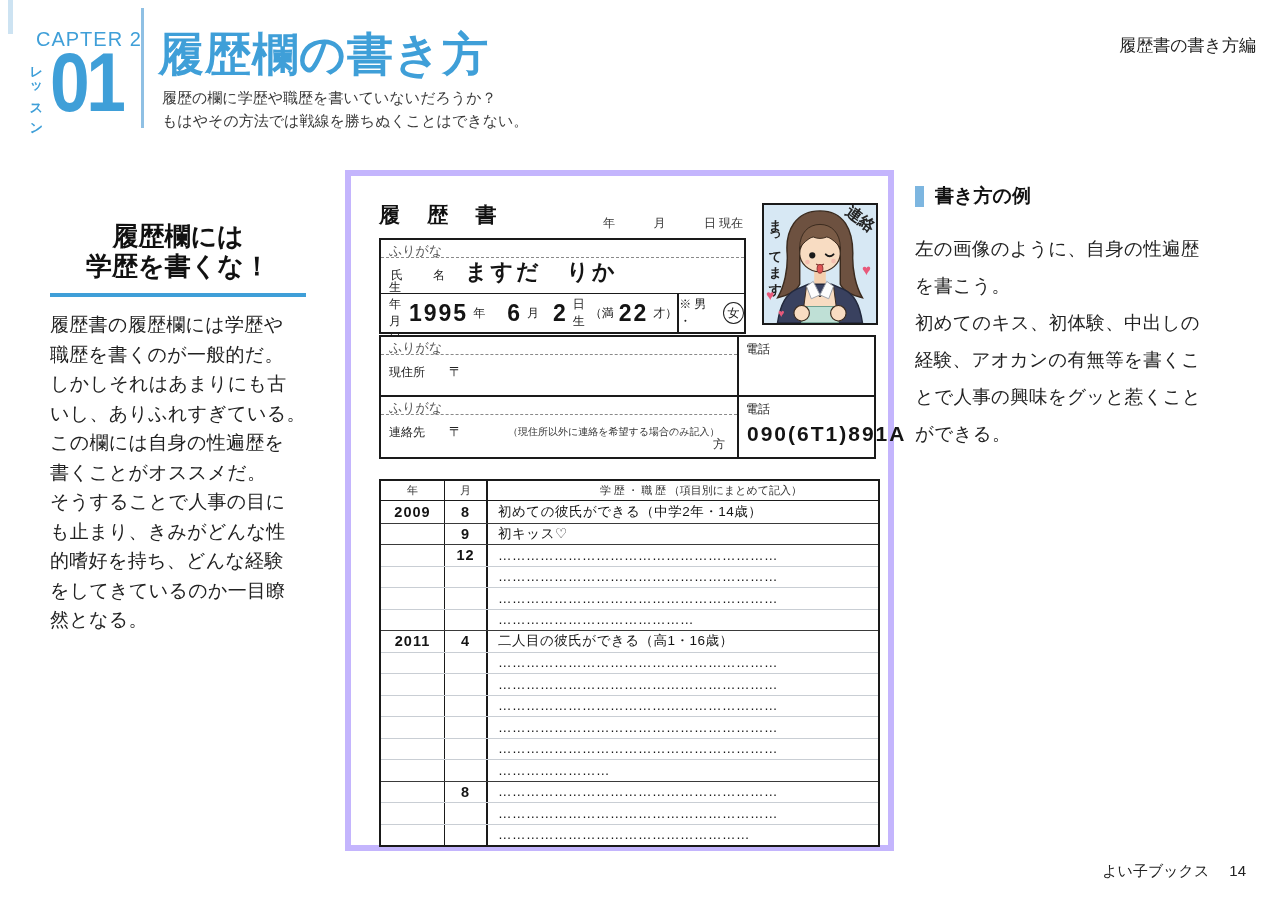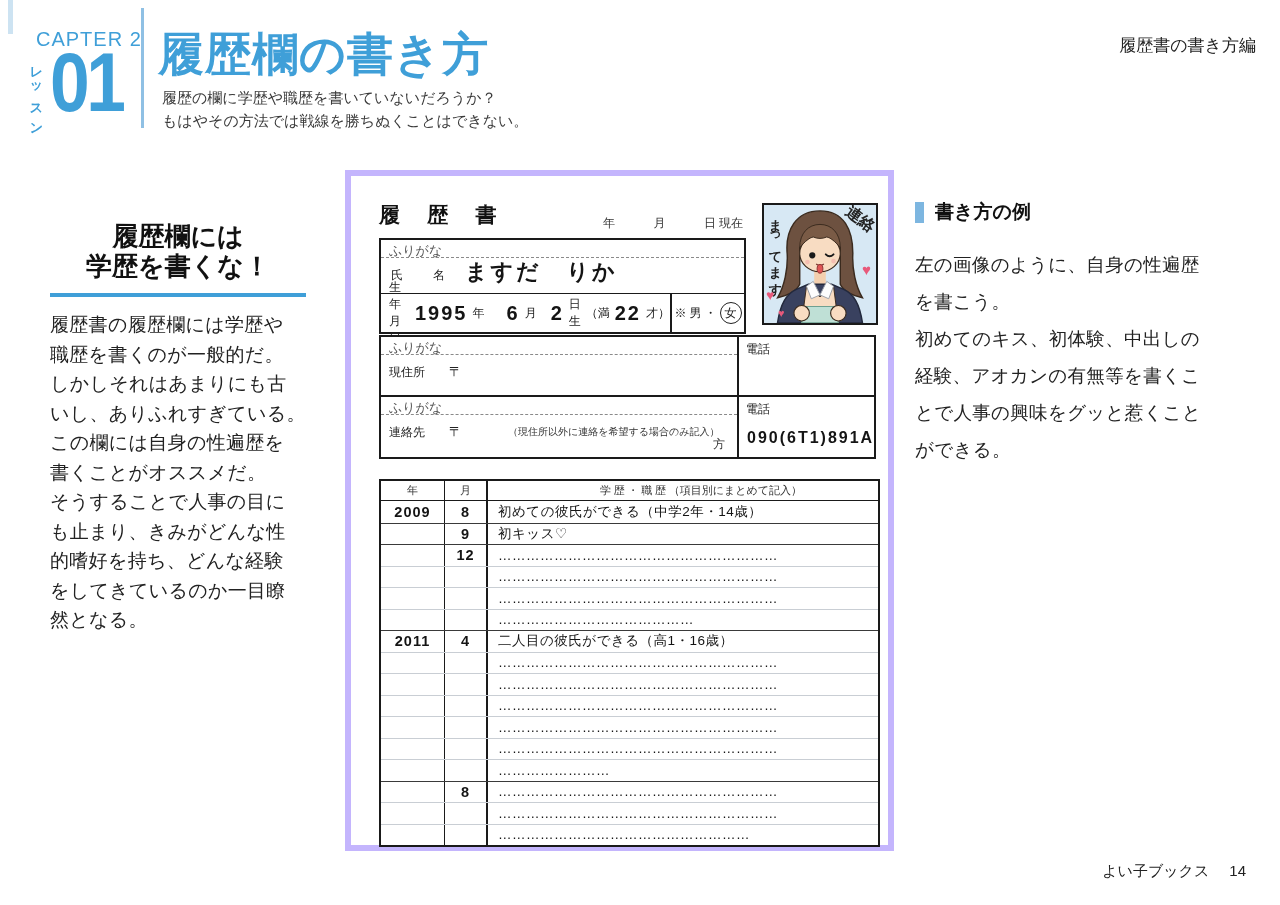--- a/index.html
+++ b/index.html
@@ -18,21 +18,21 @@
   .edition { position:absolute; right:24px; top:34px; font-size:17px; color:#222; }
 
   
   .leftcol { position:absolute; left:50px; top:186px; width:256px;margin-top:35px; }
   .leftcol .lh { font-size:26px; font-weight:800; line-height:30px; text-align:center; color:#111; white-space:pre-line; }
   .leftcol .lh-rule { height:4px; background:var(--accent); margin-top:12px; }
   .leftcol .lbody { margin-top:13px; font-size:19px; line-height:29.5px; color:#222; white-space:pre-line; letter-spacing:.3px; }
 
   
   .rightcol { position:absolute; left:915px; top:183px; width:345px; }
-  .rightcol .rh { display:flex; align-items:center; gap:11px;margin-top:16px; }
+  .rightcol .rh { display:flex; align-items:center; gap:11px; }
   .rightcol .rh-bar { width:9px; height:21px; background:#7db6e0; }
   .rightcol .rh-label { font-size:19px; font-weight:800; color:#111; }
   .rightcol .rbody { margin-top:21px; font-size:18.5px; line-height:37px; color:#222; white-space:pre-line; letter-spacing:.3px; }
 
   
   .footer { position:absolute; right:34px; top:862px; font-size:15px; color:#222; }
   .footer .pgnum { margin-left:20px; }
 
   
   .example-box { position:absolute; left:345px; top:170px; width:549px; height:681px; border:6px solid #c4b5fd; background:#fff; }
@@ -54,37 +54,37 @@
   .hw { color:#141414; letter-spacing:1px; }
 
   .ptable { position:absolute; left:28px; top:62px; width:367px; border:2px solid #1a1a1a; background:#fff; }
   .name-row { position:relative; height:54px; border-bottom:1px solid #1a1a1a; }
   .furigana { position:absolute; left:8px; top:2px; }
   .furigana-line { position:absolute; left:0; right:0; top:17px; border-top:1px dashed #8a8a8a; }
   .name-label { position:absolute; left:10px; bottom:9px; letter-spacing:2px; }
   .name-value { position:absolute; left:84px; bottom:6px; font-size:22px; font-weight:600; letter-spacing:3px; }
   .birth-row { display:flex; height:38px; }
   .birth-left { flex:1; display:flex; align-items:center; padding-left:8px; }
-  .birth-left .v { font-size:20px; font-weight:700; letter-spacing:2px; }
+  .birth-left .v { font-size:23px; font-weight:700; letter-spacing:2px; }
   .birth-left .g1 { margin-left:8px; } .birth-left .g2 { margin-left:22px; } .birth-left .g3 { margin-left:14px; }
   .birth-left .gl { margin-left:5px; }
   .sex-cell { width:74px; border-left:2px solid #1a1a1a; display:flex; align-items:center; justify-content:center; gap:3px; font-size:12px; color:#222; }
   .circled { display:inline-flex; align-items:center; justify-content:center; width:22px; height:22px; border:1.5px solid #222; border-radius:50%; font-size:12px; }
 
   .atable { position:absolute; left:28px; top:159px; width:497px; border:2px solid #1a1a1a; background:#fff; }
   .a-row { display:flex; height:60px; }
   .a-row.first { border-bottom:2px solid #1a1a1a; }
   .a-left { position:relative; width:358px; border-right:2px solid #1a1a1a; }
   .a-main { position:absolute; left:8px; top:26px; display:flex; align-items:center; }
   .a-main .post { margin-left:24px; font-size:13px; color:#222; }
   .a-note { margin-left:46px; font-size:10px; color:#333; }
   .a-kata { position:absolute; right:12px; bottom:4px; font-size:12px; color:#333; }
   .a-phone { position:relative; flex:1;text-align:right; }
   .a-phone .plbl { position:absolute; left:7px; top:4px; }
-  .a-phone .pval { position:absolute; left:8px; top:32px; font-size:16px; font-weight:700; letter-spacing:2px; }
+  .a-phone .pval { position:absolute; left:8px; top:25px; font-size:21px; font-weight:700; letter-spacing:2px; }
 
   .htable { position:absolute; left:28px; top:303px; width:501px; border:2px solid #1a1a1a; background:#fff; }
   .h-head { display:flex; height:20px; border-bottom:1px solid #1a1a1a; font-size:11px; color:#333; }
   .h-head .c { display:flex; align-items:center; justify-content:center; }
   .col-y { width:64px; border-right:1px solid #1a1a1a; }
   .col-m { width:43px; border-right:2px solid #1a1a1a; }
   .col-t { flex:1;padding-left:36px; }
   .h-row { display:flex; height:21.5px; }
   .h-row .col-y, .h-row .col-m { display:flex; align-items:center; justify-content:center; font-size:14.5px; font-weight:600; }
   .h-row .col-t { display:flex; align-items:center; padding-left:10px; font-size:13.5px; letter-spacing:.5px; }

